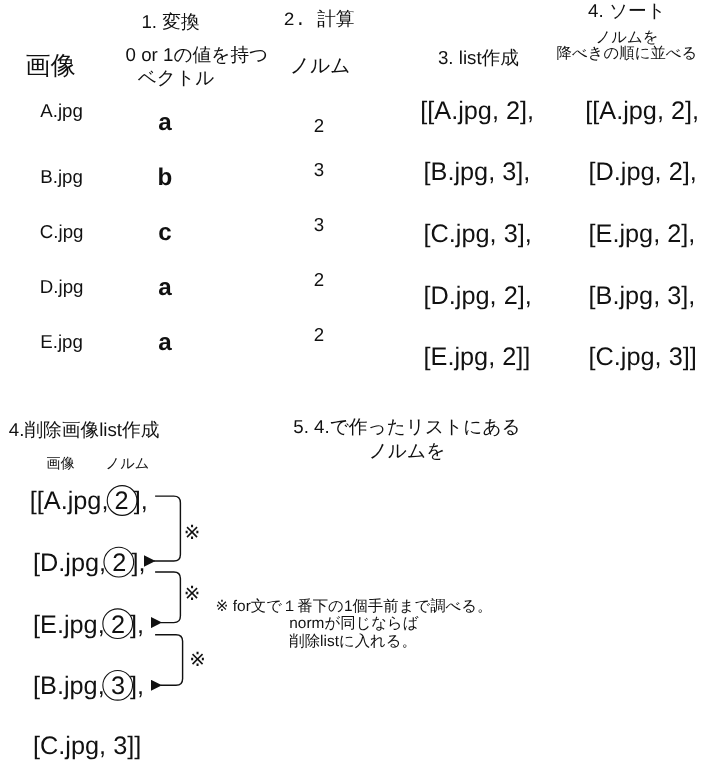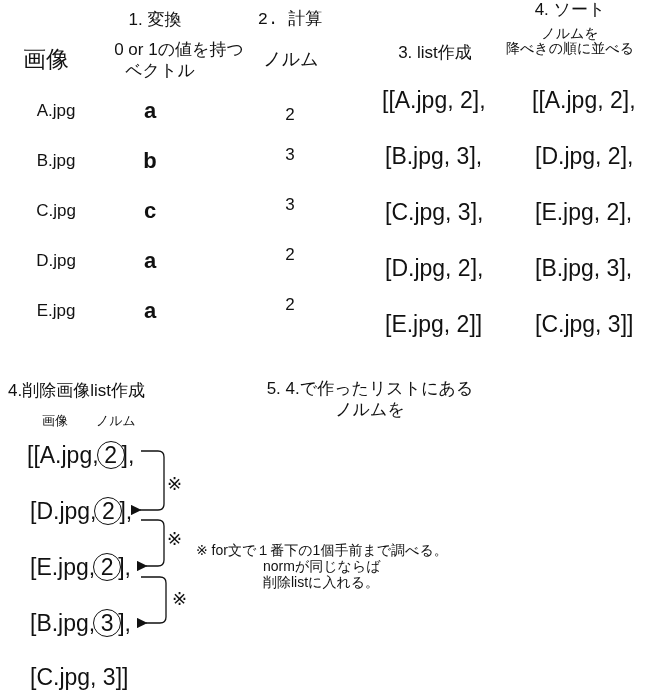--- a/index.html
+++ b/index.html
@@ -27,21 +27,21 @@
 <div class="t h17 c" style="left:570px;top:1px;">4. ソート</div>
 
 <div class="t c" style="left:46px;top:48px;font-size:23px;">画像</div>
 <div class="t h17 c" style="left:160px;top:41px;margin-left:19px;">0 or 1の値を持つ</div>
 <div class="t h17 c" style="left:160px;top:62px;">ベクトル</div>
 <div class="t h18 c" style="left:291px;top:50px;">ノルム</div>
 <div class="t h14 c" style="left:570px;top:26px;">ノルムを</div>
 <div class="t h14 c" style="left:570px;top:41px;">降べきの順に並べる</div>
 
 <div>
-  <div class="t h17 c" style="left:56px;top:102px;">A.jpg</div>
+  <div class="t h17 c" style="left:56px;top:92px;">A.jpg</div>
   <div class="t c bold big" style="left:150px;top:100px;">a</div>
   <div class="t h17 c" style="left:290px;top:106px;">2</div>
 
   <div class="t h17 c" style="left:56px;top:152px;">B.jpg</div>
   <div class="t c bold big" style="left:150px;top:150px;">b</div>
   <div class="t h17 c" style="left:290px;top:146px;">3</div>
 
   <div class="t h17 c" style="left:56px;top:202px;">C.jpg</div>
   <div class="t c bold big" style="left:150px;top:200px;">c</div>
   <div class="t h17 c" style="left:290px;top:196px;">3</div>

